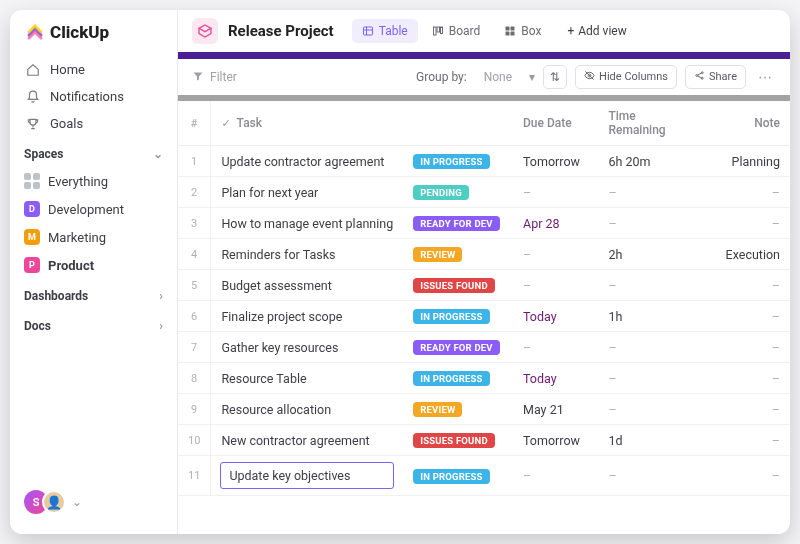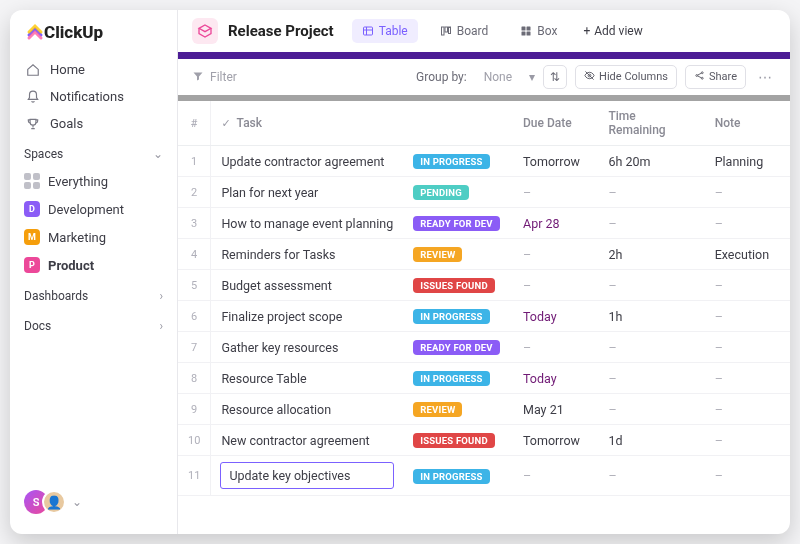--- a/index.html
+++ b/index.html
@@ -1,24 +1,24 @@
 <!DOCTYPE html>
 <html><head>
 <meta charset="utf-8">
 <style>
   * { box-sizing: border-box; margin: 0; padding: 0; font-family: -apple-system, BlinkMacSystemFont, "Segoe UI", Roboto, Helvetica, Arial, sans-serif; }
   body { background: #f4f4f6; padding: 10px; }
   .app { width: 780px; height: 524px; background: #fff; border-radius: 12px; box-shadow: 0 8px 24px rgba(0,0,0,0.18); display: flex; overflow: hidden; position: relative; }
   .sidebar { width: 168px; border-right: 1px solid #e8e8ec; display: flex; flex-direction: column; padding: 12px 0; }
-  .logo { display: flex; align-items: center; gap: 0; padding: 0 16px 14px 16px; font-weight: 800; font-size: 17px; color: #222; }
+  .logo { display: flex; align-items: center; gap: 6px; padding: 0 16px 14px 16px; font-weight: 800; font-size: 17px; color: #222; }
   .logo-mark { width: 18px; height: 18px; }
   .nav-section { padding: 0 8px; }
   .nav-item { display: flex; align-items: center; gap: 10px; padding: 6px 8px; font-size: 13px; color: #3d3d46; cursor: pointer; border-radius: 4px; }
   .nav-item .nav-icon { width: 14px; height: 14px; color: #7a7a85; display:flex; align-items:center; justify-content:center;}
-  .section-header { display:flex; justify-content:space-between; padding: 10px 14px 6px 14px; font-size: 12px; font-weight:400; color:#3d3d46;}
+  .section-header { display:flex; justify-content:space-between; padding: 10px 14px 6px 14px; font-size: 12px; font-weight:700; color:#3d3d46;}
   .chev { color:#9a9aa5; font-size:12px;}
   .space-item { display:flex; align-items:center; gap:8px; padding:6px 14px; font-size:13px; color:#3d3d46; cursor:pointer;}
   .space-item.active { font-weight:700; }
   .space-badge { width:16px; height:16px; border-radius:4px; display:flex; align-items:center; justify-content:center; font-size:9px; font-weight:700; color:#fff;}
   .ev-icon { width:16px; height:16px; display:grid; grid-template-columns:1fr 1fr; grid-template-rows:1fr 1fr; gap:2px;}
   .ev-icon span{ background:#c0c0c8; border-radius:2px;}
   .sidebar-footer { margin-top:auto; padding:8px 14px; display:flex; align-items:center; gap:2px;}
   .avatar { width:24px; height:24px; border-radius:50%; display:flex; align-items:center; justify-content:center; font-size:11px; font-weight:600; color:#fff;}
   .avatar.s { background: linear-gradient(135deg,#a855f7,#ec4899); }
   .avatar.p { background:#e8c9a0; margin-left:-8px; border:2px solid #fff; font-size:13px;}
@@ -47,21 +47,21 @@
   tbody td { padding:7px 10px; border-bottom:1px solid #f1f1f4; color:#3d3d46; white-space:nowrap;}
   td.task-cell { color:#3d3d46;}
   .status-pill { display:inline-block; padding:2px 7px; border-radius:4px; font-size:9.5px; font-weight:700; color:#fff; letter-spacing:0.2px;}
   .due-red { color:#701a75;}
   .dash { color:#b0b0ba;}
   .editing-cell { border:1px solid #7b61ff; border-radius:3px; padding:5px 8px; margin:-1px;}
   .check-icon { color:#9a9aa5; font-size:11px;}
   th.status-col,td.status-col{width:110px;}
   th.due-col,td.due-col{width:86px;}
   th.time-col,td.time-col{width:108px;}
-  th.note-col,td.note-col{width:86px;}
+  th.note-col,td.note-col{width:86px;text-align:right;}
 </style>
 </head>
 <body>
 
 <div class="app">
   <aside class="sidebar">
     <div class="logo">
       <span class="logo-mark">
         <svg viewBox="0 0 24 24" width="18" height="18">
             <path d="M4 16 L12 8 L20 16" fill="none" stroke="#7b61ff" stroke-width="4" stroke-linecap="round"></path>
@@ -143,21 +143,21 @@
 
   <main class="main">
     <div class="topbar">
       <div class="proj-icon">
         <svg width="16" height="16" viewBox="0 0 24 24" fill="none" stroke="#ec4899" stroke-width="2">
             <path d="M12 3 L21 8 L12 13 L3 8 Z"></path>
             <path d="M3 8 V16 L12 21 L21 16 V8"></path>
           </svg>
       </div>
       <div class="proj-title">Release Project</div>
-      <div id="view-tabs" style="display:flex;gap:12px">
+      <div id="view-tabs" style="display:flex;gap:4px">
           <div class="view-tab active">
             <span class="vicon">
               <svg width="12" height="12" viewBox="0 0 24 24" fill="none" stroke="currentColor" stroke-width="2">
                 <rect x="3" y="4" width="18" height="16" rx="2"></rect>
                 <path d="M3 10h18M9 4v16"></path>
               </svg>
             </span>
             <span>Table</span>
           </div>
           <div class="view-tab">

